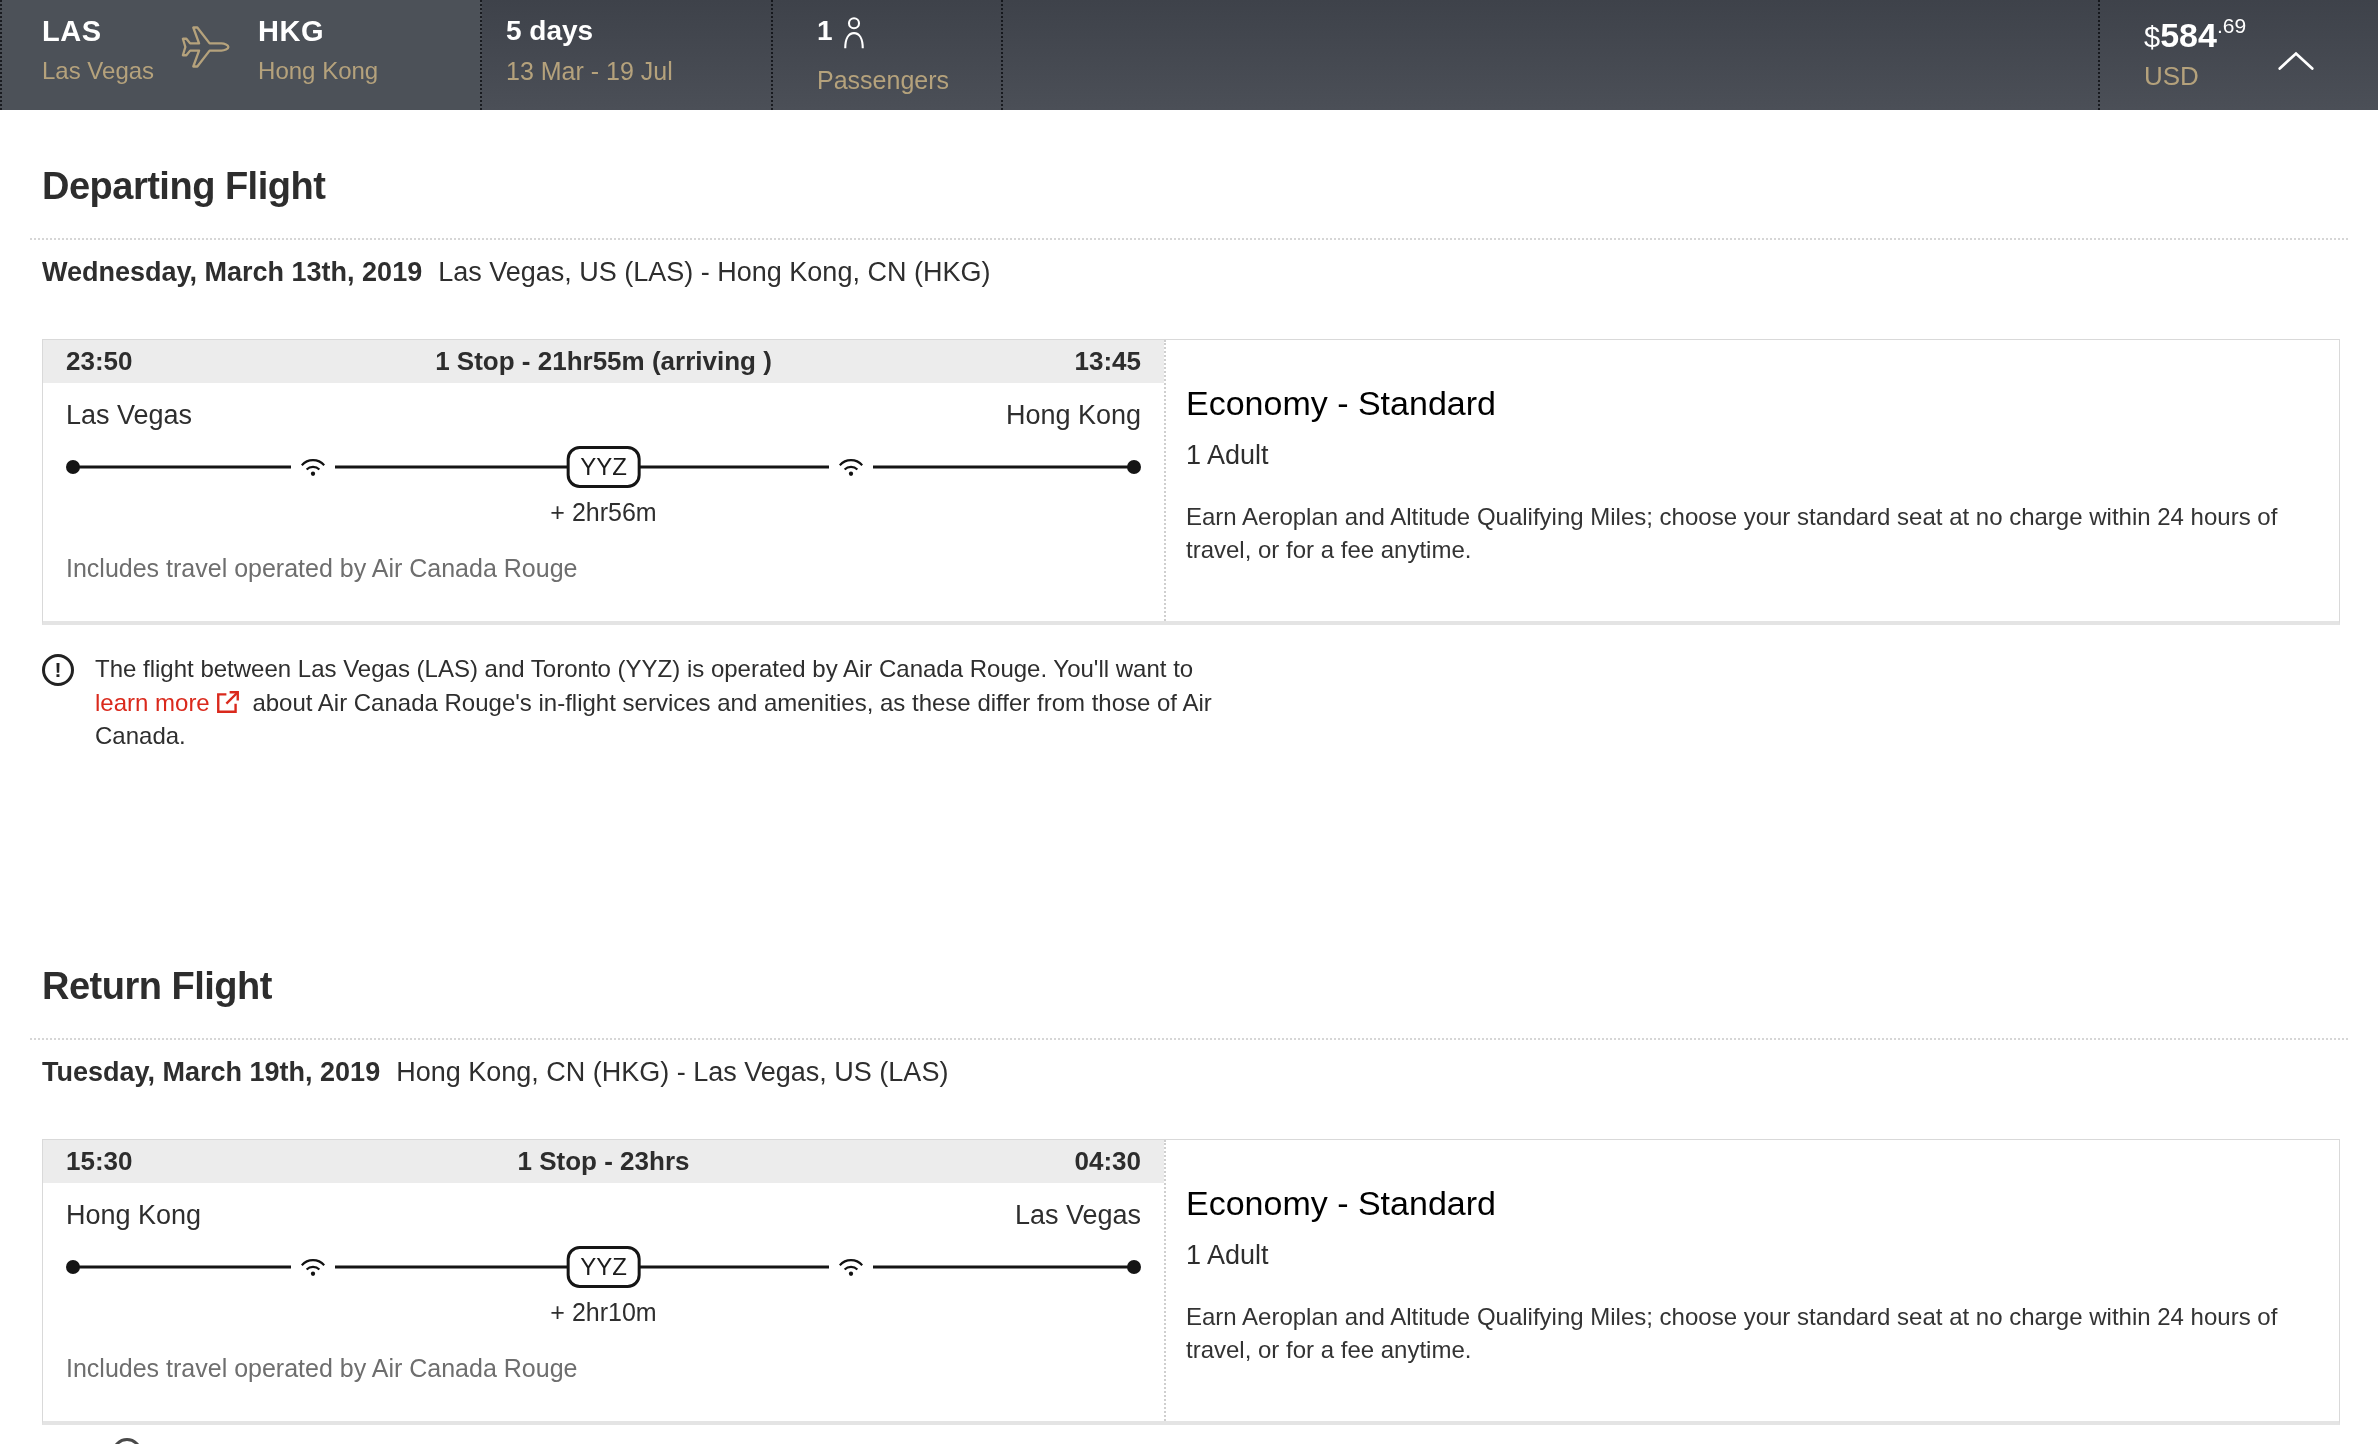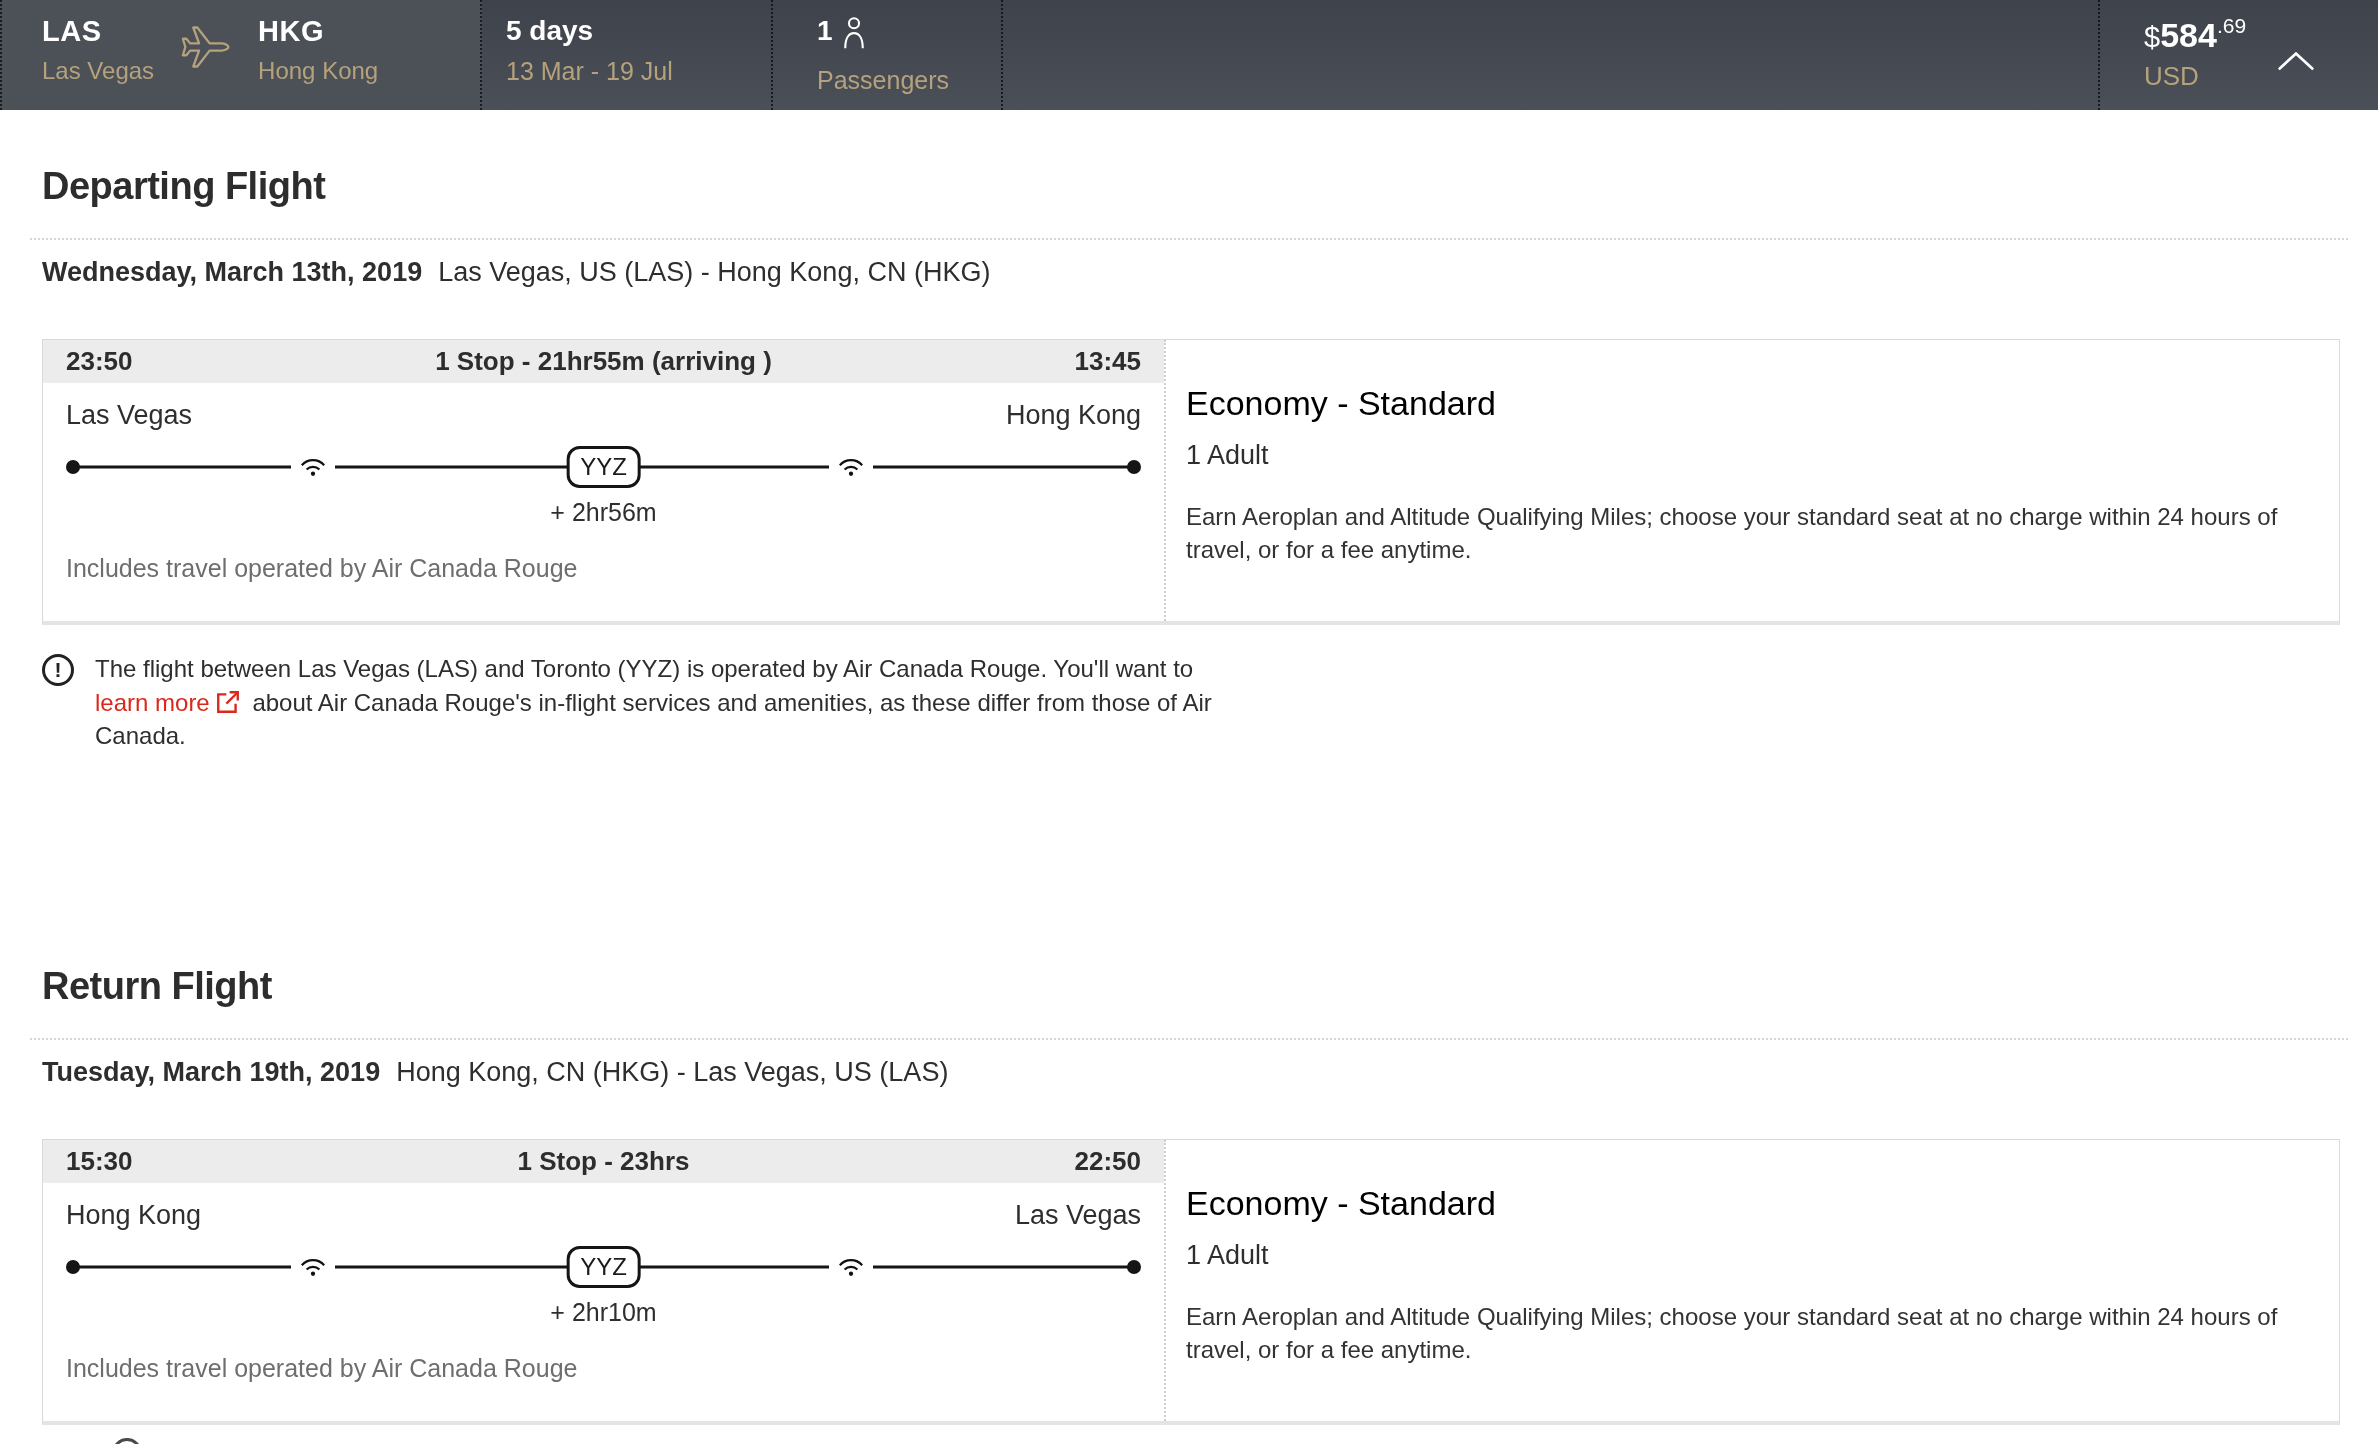--- a/index.html
+++ b/index.html
@@ -200,21 +200,21 @@
     <div class="date-row">
       <span class="date">Tuesday, March 19th, 2019</span>
       <span>Hong Kong, CN (HKG) - Las Vegas, US (LAS)</span>
     </div>
 
     <div class="flight-card">
       <div class="flight-panel">
         <div class="time-bar">
           <span class="time-dep">15:30</span>
           <span class="time-summary">1 Stop - 23hrs</span>
-          <span class="time-arr">22:50</span>
+          <span class="time-arr">04:30</span>
         </div>
         <div class="panel-body">
           <div class="cities">
             <span>Hong Kong</span>
             <span>Las Vegas</span>
           </div>
           <div class="timeline">
             <div class="tl-line"></div>
             <div class="tl-dot left"></div>
             <div class="tl-dot right"></div>

